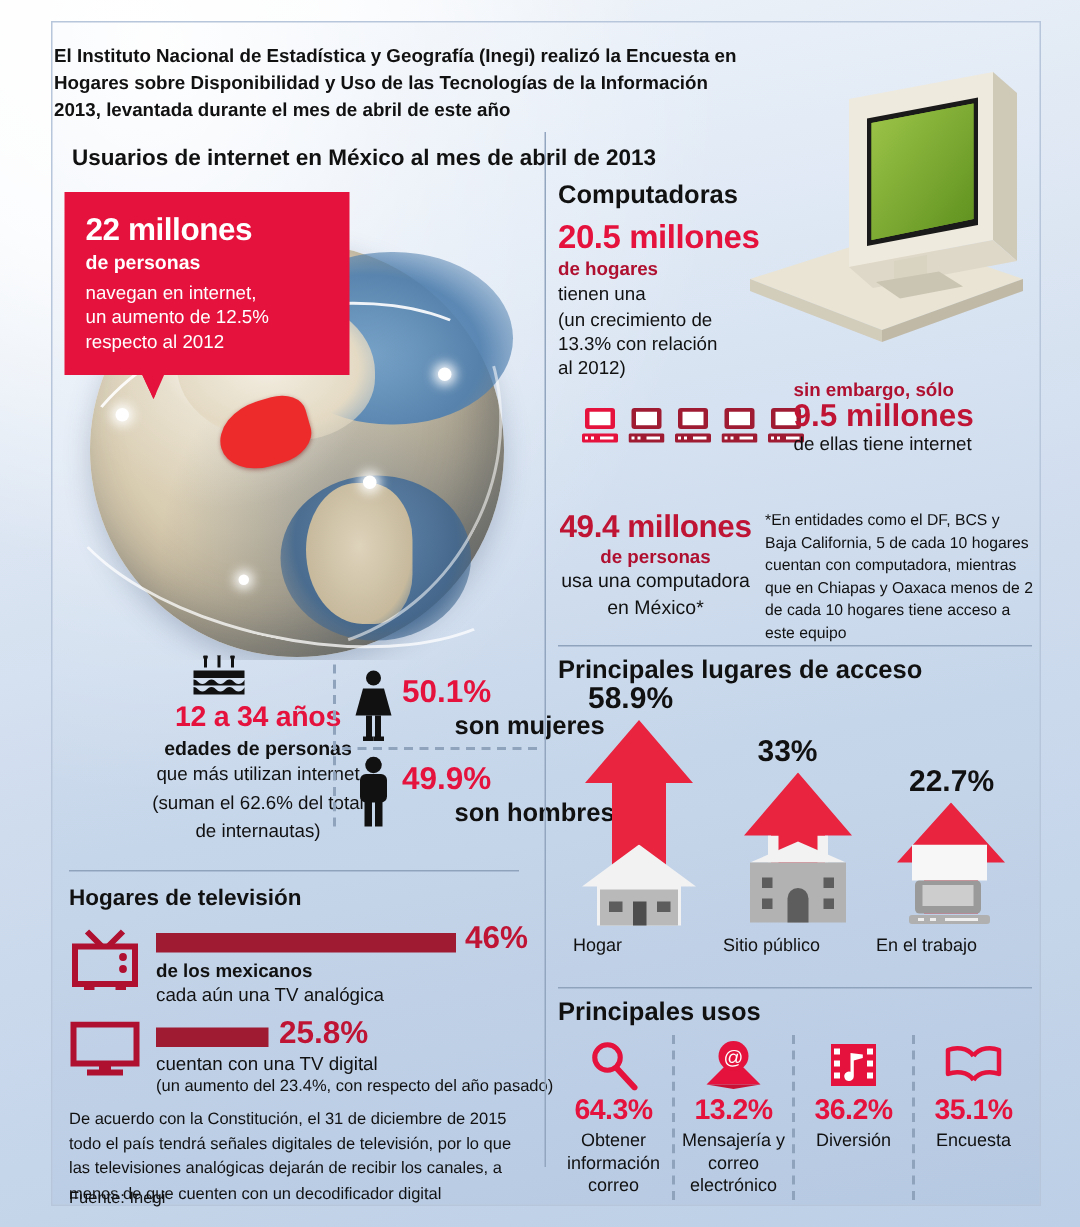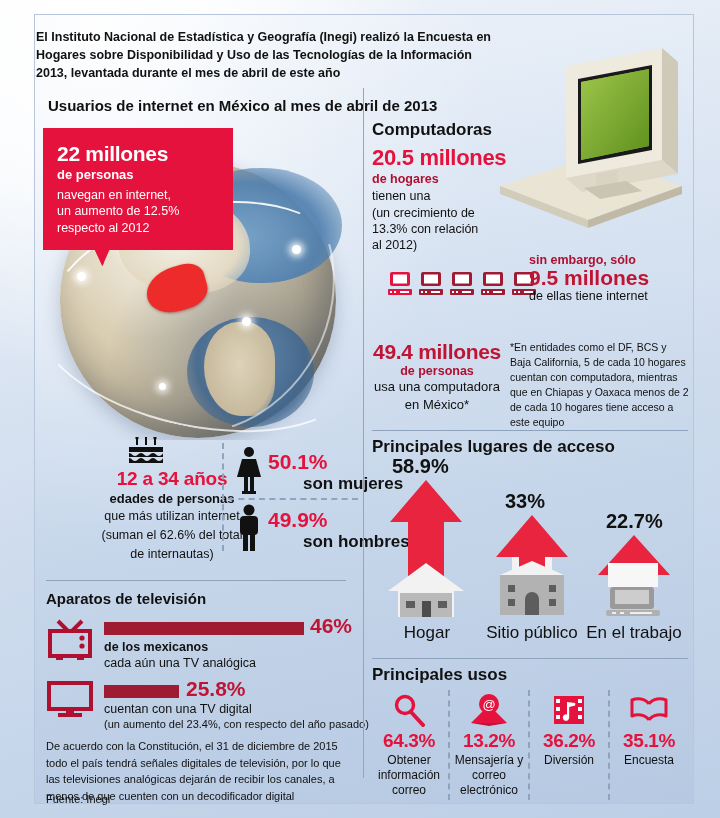--- a/index.html
+++ b/index.html
@@ -143,21 +143,21 @@
   .u49 { position: absolute; left: 372px; top: 340px; width: 130px; text-align: center; }
   .u49 .n { font-size: 21px; font-weight: bold; color: #c01434; letter-spacing: -0.3px; }
   .u49 .m { font-size: 12.5px; font-weight: bold; color: #b01030; }
   .u49 .s { font-size: 13px; color: #111; line-height: 1.35; }
   .aster { position: absolute; left: 510px; top: 340px; width: 180px;
            font-size: 10.5px; color: #111; line-height: 1.42; }
 
   
   .arrow-chart { position: absolute; left: 368px; top: 455px; width: 320px; height: 185px; }
   .ac-pct { position: absolute; font-size: 20px; font-weight: bold; color: #111; }
-  .ac-lbl { position: absolute; font-size: 17px; color: #111; text-align: center; }
+  .ac-lbl { position: absolute; font-size: 12px; color: #111; }
 
   
   .usos { position: absolute; left: 370px; top: 690px; width: 318px; height: 110px; display: flex; }
   .uso { flex: 1; text-align: center; position: relative; }
   .uso + .uso { border-left: 2px dashed #8fa3bd; }
   .uso .ic { height: 40px; display: flex; align-items: center; justify-content: center; }
   .uso .p { font-size: 19px; font-weight: bold; color: #e4123c; letter-spacing: -0.4px; }
   .uso .t { font-size: 12px; color: #111; line-height: 1.25; margin-top: 1px; }
 </style>
 </head>
@@ -247,21 +247,21 @@
           <rect x="14" y="30" width="5" height="17"></rect>
       </g>
     </svg>
     <div style="margin-left:6px">
       <div class="g-pct">49.9%</div>
       <div class="g-lbl">son hombres</div>
     </div>
   </div>
 
   <div class="hrule" style="left:46px;top:580px;width:300px"></div>
-  <div class="sec-title" style="left:46px;top:590px">Aparatos de televisión</div>
+  <div class="sec-title" style="left:46px;top:590px">Hogares de televisión</div>
 
   <div style="position:absolute;left:46px;top:618px">
     <svg width="48" height="44" viewBox="0 0 48 44">
       <g fill="none" stroke="#b01030" stroke-width="4">
         <path d="M12 3 L22 13 M36 3 L26 13"></path>
         <rect x="4" y="13" width="40" height="25"></rect>
       </g>
       <g fill="#b01030">
         <circle cx="36" cy="20" r="2.6"></circle>
           <circle cx="36" cy="28" r="2.6"></circle>

